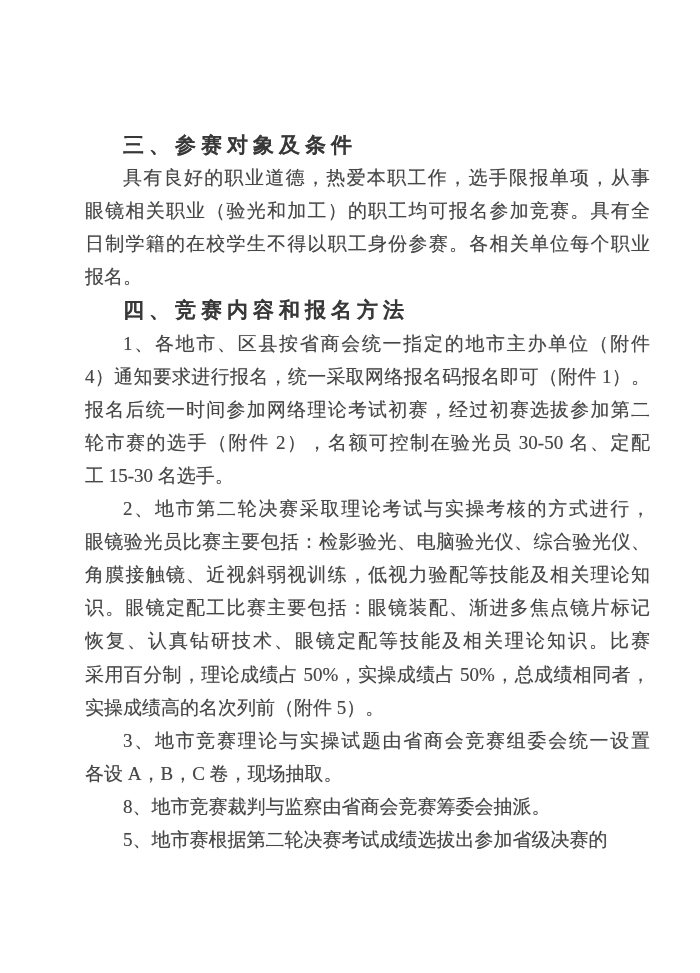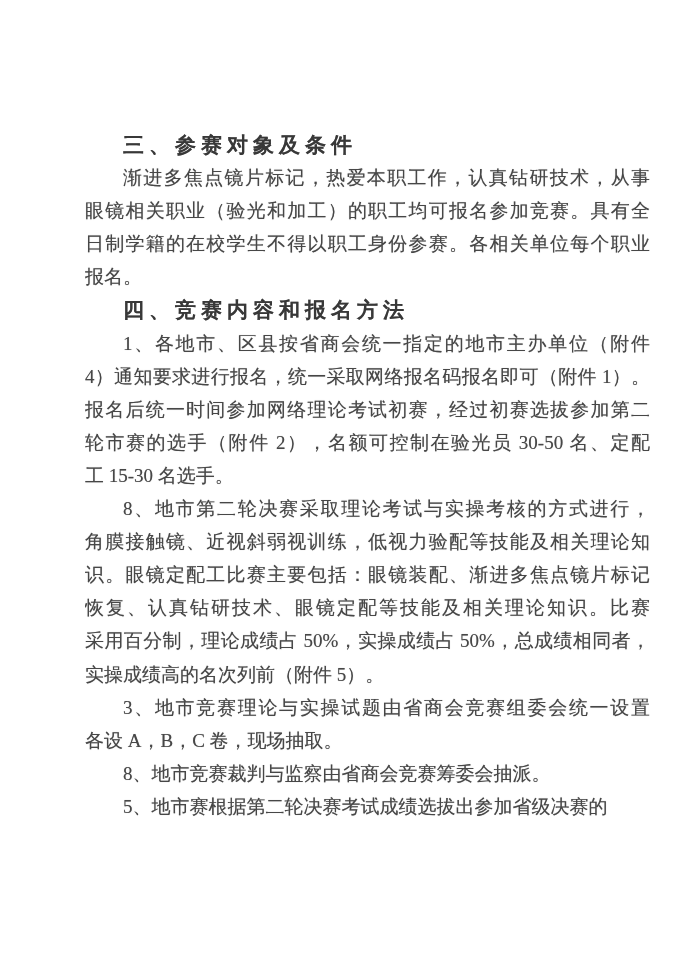--- a/index.html
+++ b/index.html
@@ -44,31 +44,32 @@
     color: #383838;
     text-shadow: 0 0 0.6px rgba(56,56,56,0.6);
   }
 </style>
 </head>
 <body>
 
 <div class="page">
   <div class="doc">
       <div class="line heading indent">三、参赛对象及条件</div>
-      <div class="line indent fill">渐进多焦点镜片标记，热爱本职工作，认真钻研技术，从事</div>
+      <div class="line indent fill">具有良好的职业道德，热爱本职工作，选手限报单项，从事</div>
       <div class="line fill">眼镜相关职业（验光和加工）的职工均可报名参加竞赛。具有全</div>
       <div class="line fill">日制学籍的在校学生不得以职工身份参赛。各相关单位每个职业</div>
       <div class="line">报名。</div>
       <div class="line heading indent">四、竞赛内容和报名方法</div>
       <div class="line indent fill">1、各地市、区县按省商会统一指定的地市主办单位（附件</div>
       <div class="line fill">4）通知要求进行报名，统一采取网络报名码报名即可（附件 1）。</div>
       <div class="line fill">报名后统一时间参加网络理论考试初赛，经过初赛选拔参加第二</div>
       <div class="line fill">轮市赛的选手（附件 2），名额可控制在验光员 30-50 名、定配</div>
       <div class="line">工 15-30 名选手。</div>
-      <div class="line indent fill">8、地市第二轮决赛采取理论考试与实操考核的方式进行，</div>
+      <div class="line indent fill">2、地市第二轮决赛采取理论考试与实操考核的方式进行，</div>
+      <div class="line fill">眼镜验光员比赛主要包括：检影验光、电脑验光仪、综合验光仪、</div>
       <div class="line fill">角膜接触镜、近视斜弱视训练，低视力验配等技能及相关理论知</div>
       <div class="line fill">识。眼镜定配工比赛主要包括：眼镜装配、渐进多焦点镜片标记</div>
       <div class="line fill">恢复、认真钻研技术、眼镜定配等技能及相关理论知识。比赛</div>
       <div class="line fill">采用百分制，理论成绩占 50%，实操成绩占 50%，总成绩相同者，</div>
       <div class="line">实操成绩高的名次列前（附件 5）。</div>
       <div class="line indent fill">3、地市竞赛理论与实操试题由省商会竞赛组委会统一设置</div>
       <div class="line">各设 A，B，C 卷，现场抽取。</div>
       <div class="line indent">8、地市竞赛裁判与监察由省商会竞赛筹委会抽派。</div>
       <div class="line indent">5、地市赛根据第二轮决赛考试成绩选拔出参加省级决赛的</div>
     </div>

